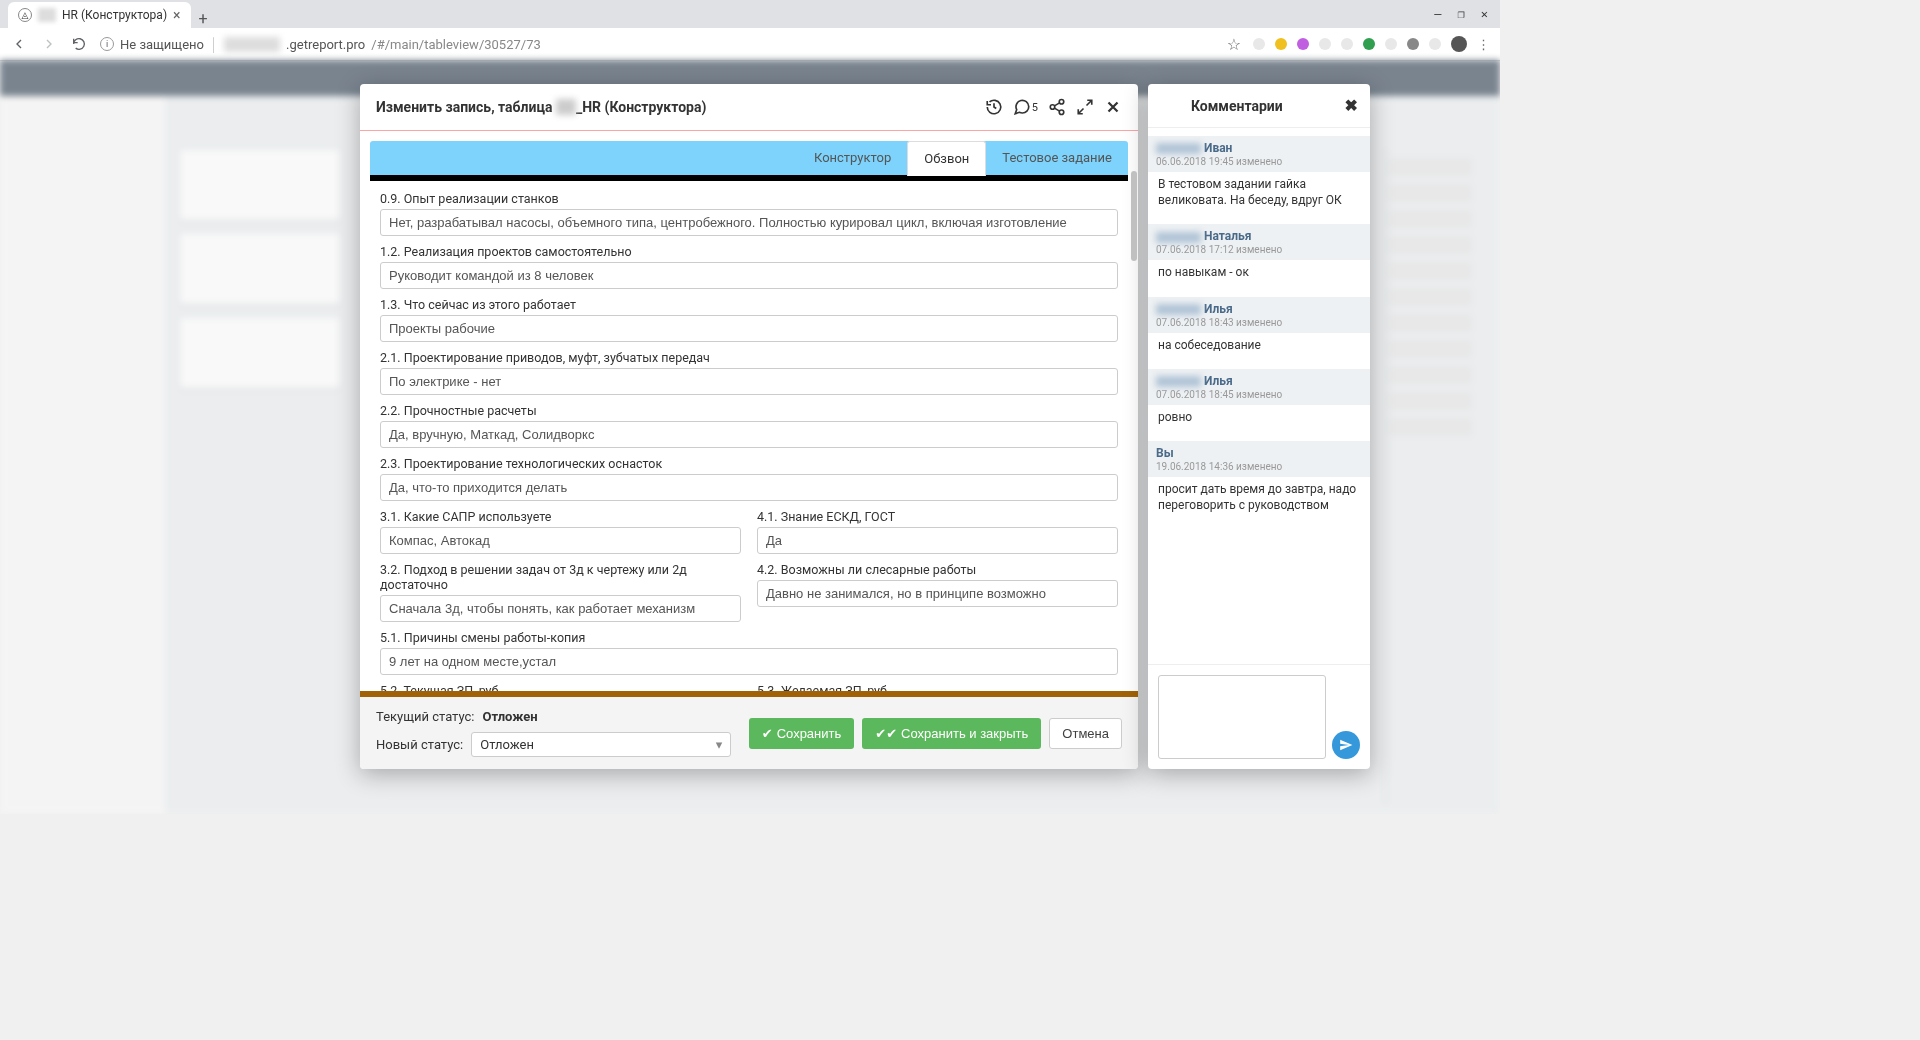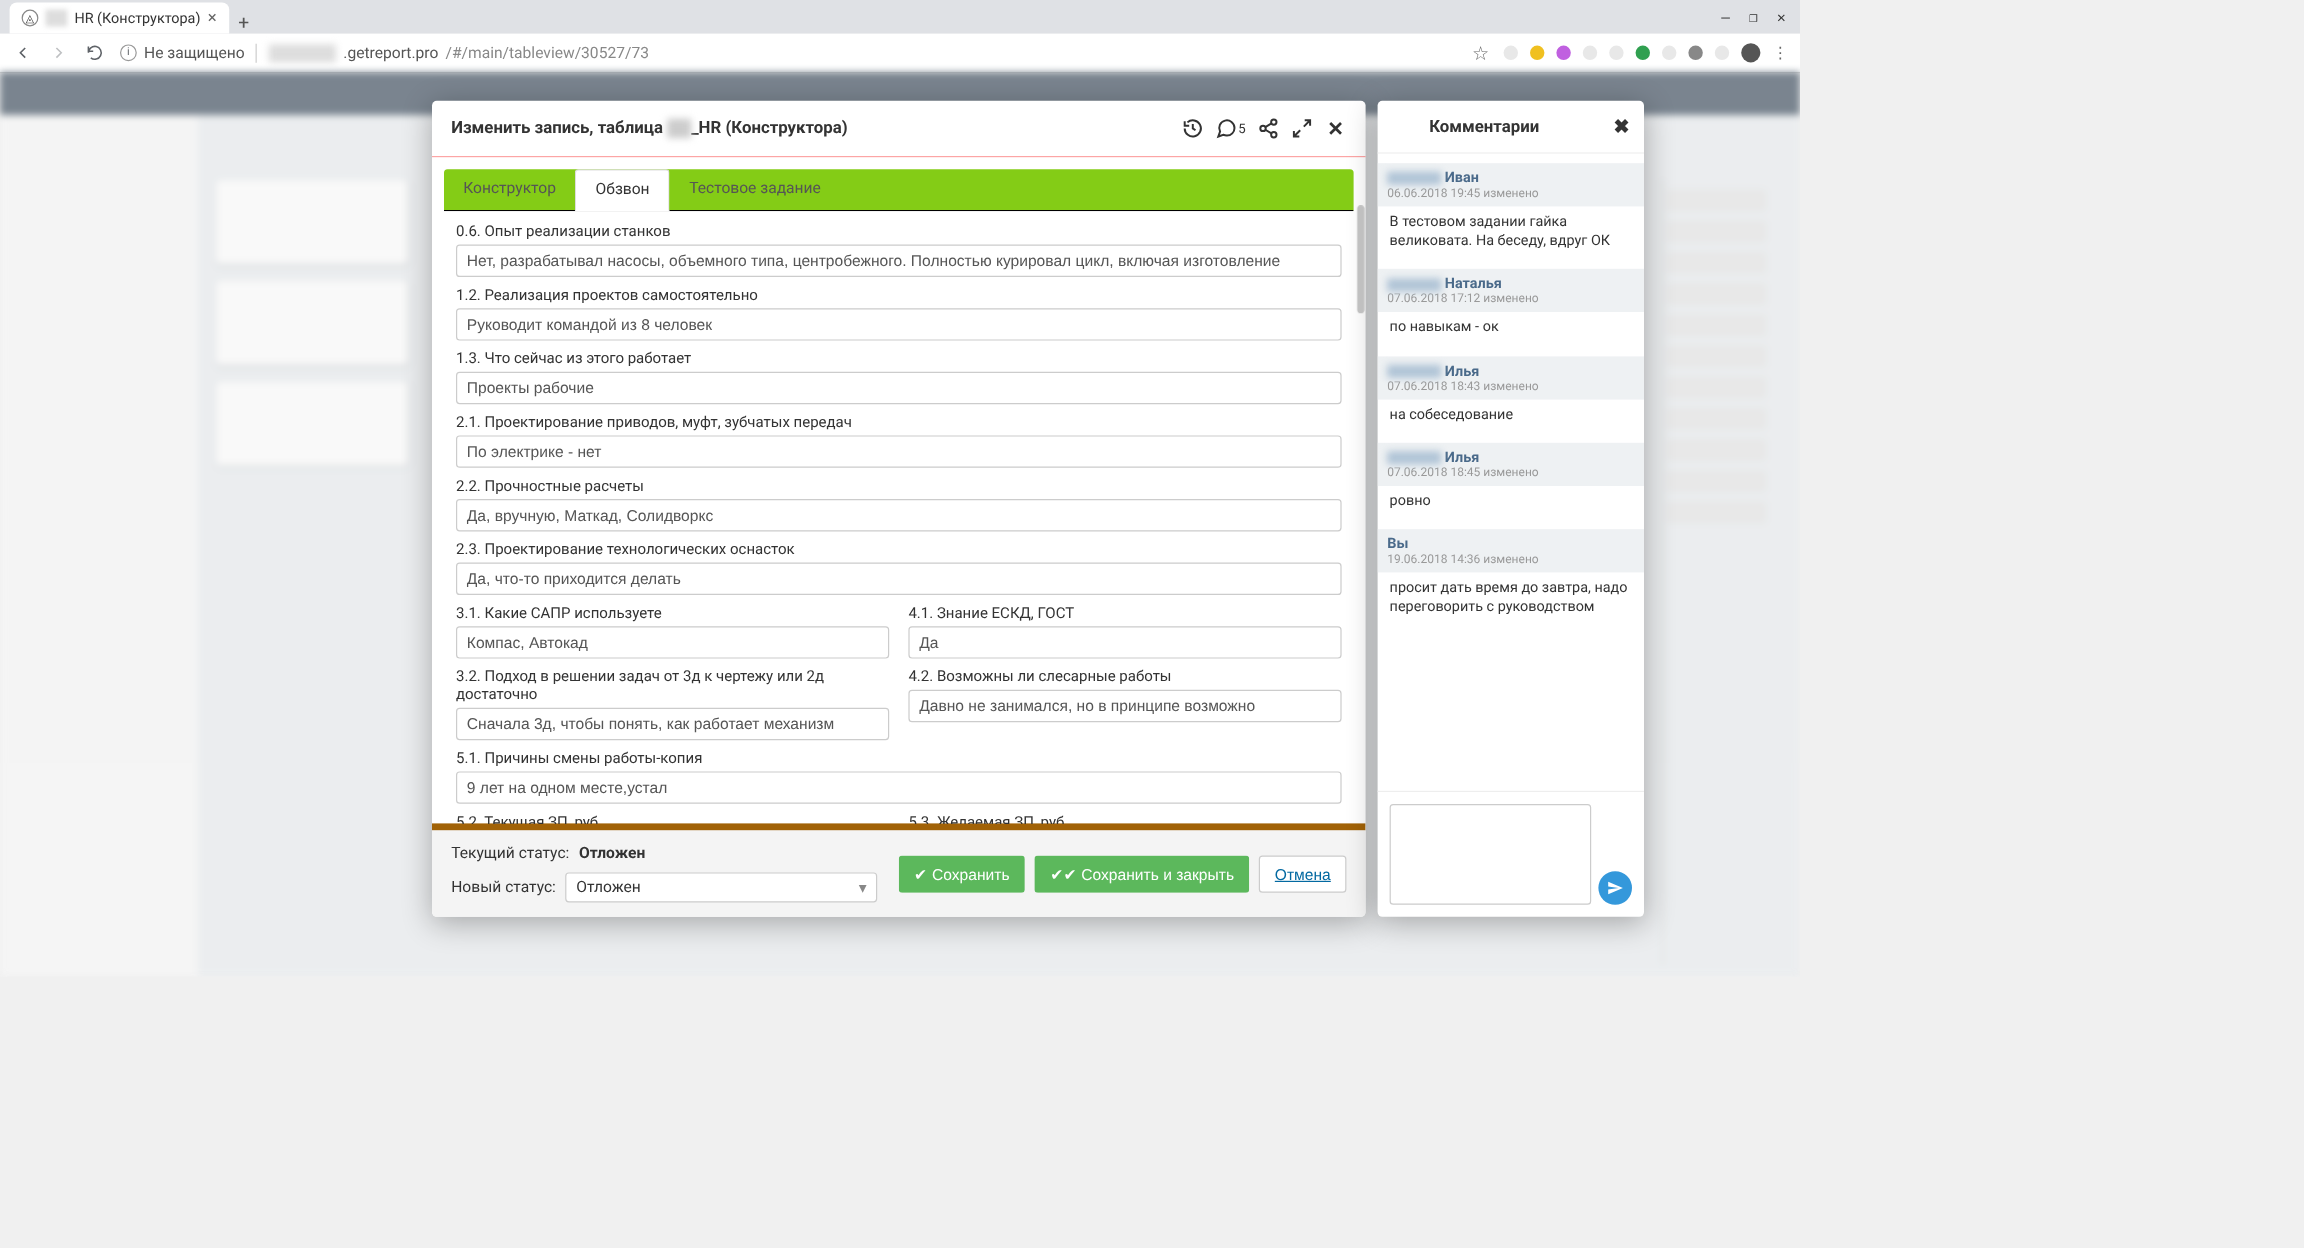--- a/index.html
+++ b/index.html
@@ -34,38 +34,38 @@
 
 .modal-wrap { position: absolute; top: 84px; left: 360px; display: flex; gap: 10px; }
 .modal-main { width: 778px; background: #fff; border-radius: 4px; box-shadow: 0 5px 25px rgba(0,0,0,0.3); display: flex; flex-direction: column; }
 .modal-header { padding: 14px 16px; display: flex; align-items: center; border-bottom: 1px solid #fca5a5; }
 .modal-title { font-weight: bold; font-size: 14px; }
 .modal-actions { margin-left: auto; display: flex; gap: 10px; align-items: center; font-size: 18px; }
 .modal-actions .act { cursor: pointer; color: #333; display:inline-flex; align-items:center;}
 .modal-actions .act-count { font-size: 11px; margin-left:1px; }
 .modal-actions svg { width:18px; height:18px; }
 
-.tabs { display: flex; background: #84cc16; border-bottom: 1px solid #000000; margin: 10px 10px 0; border-radius:3px 3px 0 0;}
+.tabs { display: flex; background: #7dd3fc; border-bottom: 6px solid #000000; margin: 10px 10px 0; border-radius:3px 3px 0 0;justify-content:flex-end;}
 .tab { padding: 9px 16px; font-size: 13px; cursor: pointer; color: #555; }
 .tab.active { background: #fff; border: 1px solid #ddd; border-bottom: 1px solid #fff; margin-bottom: -1px; border-radius: 3px 3px 0 0; color:#333;}
 
 .form-scroll { flex: 1; overflow-y: auto; padding: 10px 20px; max-height: 510px; }
 .form-row { margin-bottom: 8px; }
 .flabel { font-size: 12.5px; color: #333; margin-bottom: 3px; display: block; }
 .finput { width: 100%; padding: 5px 8px; border: 1px solid #ccc; border-radius: 3px; font-size: 13px; background: #fff; color:#555;}
 
 .modal-footer { padding: 12px 16px; border-top: 6px solid #a16207; display: flex; align-items: center; gap: 10px; background: #f4f4f4; border-radius: 0 0 4px 4px;}
 .status-group { display: flex; flex-direction: column; gap: 8px; }
 .status-row { display: flex; align-items: center; gap: 8px; font-size: 13px; }
 .status-select { padding: 4px 24px 4px 8px; border: 1px solid #ccc; border-radius: 3px; background: #fff; position:relative; min-width:260px;}
 .status-select::after { content:"▾"; position:absolute; right:8px; color:#888;}
 .footer-btns { margin-left: auto; display: flex; gap: 8px; }
 .btn { padding: 7px 12px; border-radius: 3px; font-size: 13px; cursor: pointer; border: 1px solid transparent; display:inline-flex; align-items:center; gap:4px;}
 .btn-success { background: #5cb85c; color: #fff; }
-.btn-default { background: #fff; border-color: #ccc; color: #0369a1; text-decoration: underline; }
+.btn-default { background: #fff; border-color: #ccc; color: #404040; }
 
 
 .comments-panel { width: 222px; background: #fff; border-radius: 4px; box-shadow: 0 5px 25px rgba(0,0,0,0.3); display: flex; flex-direction: column; }
 .comments-header { padding: 12px; font-weight: bold; font-size: 14px; display: flex; align-items: center; border-bottom: 1px solid #eee;}
 .comments-header .close { margin-left: auto; font-size: 16px; cursor: pointer; }
 .comments-list { flex: 1; overflow-y: auto; }
 .comment { padding: 8px 10px; font-size: 12px; }
 .comment-head { background: #eef1f3; padding: 5px 8px; margin: 0 -10px 4px; }
 .comment-author { font-weight: bold; color: #4a6a8a; }
 .comment-author .blur { filter: blur(3px); display:inline-block; width:45px; background:#b0c4d6; height:11px; vertical-align:middle;}
@@ -201,21 +201,21 @@
     </div>
 
     <div style="position:relative;">
     <div class="tabs">
       <div class="tab">Конструктор</div>
       <div class="tab active">Обзвон</div>
       <div class="tab">Тестовое задание</div>
     </div>
 
     <div class="form-scroll">
-      <div class="form-row"><label class="flabel">0.6. Опыт реализации станков</label><input class="finput" value="Нет, разрабатывал насосы, объемного типа, центробежного. Полностью курировал цикл, включая изготовление" style=""></div>
+      <div class="form-row"><label class="flabel">0.9. Опыт реализации станков</label><input class="finput" value="Нет, разрабатывал насосы, объемного типа, центробежного. Полностью курировал цикл, включая изготовление" style=""></div>
       <div class="form-row"><label class="flabel">1.2. Реализация проектов самостоятельно</label><input class="finput" value="Руководит командой из 8 человек" style=""></div>
       <div class="form-row"><label class="flabel">1.3. Что сейчас из этого работает</label><input class="finput" value="Проекты рабочие" style=""></div>
       <div class="form-row"><label class="flabel">2.1. Проектирование приводов, муфт, зубчатых передач</label><input class="finput" value="По электрике - нет" style=""></div>
       <div class="form-row"><label class="flabel">2.2. Прочностные расчеты</label><input class="finput" value="Да, вручную, Маткад, Солидворкс" style=""></div>
       <div class="form-row"><label class="flabel">2.3. Проектирование технологических оснасток</label><input class="finput" value="Да, что-то приходится делать" style=""></div>
       <div class="halves">
         <div class="form-row"><label class="flabel">3.1. Какие САПР используете</label><input class="finput" value="Компас, Автокад" style=""></div>
         <div class="form-row"><label class="flabel">4.1. Знание ЕСКД, ГОСТ</label><input class="finput" value="Да" style=""></div>
       </div>
       <div class="halves">

